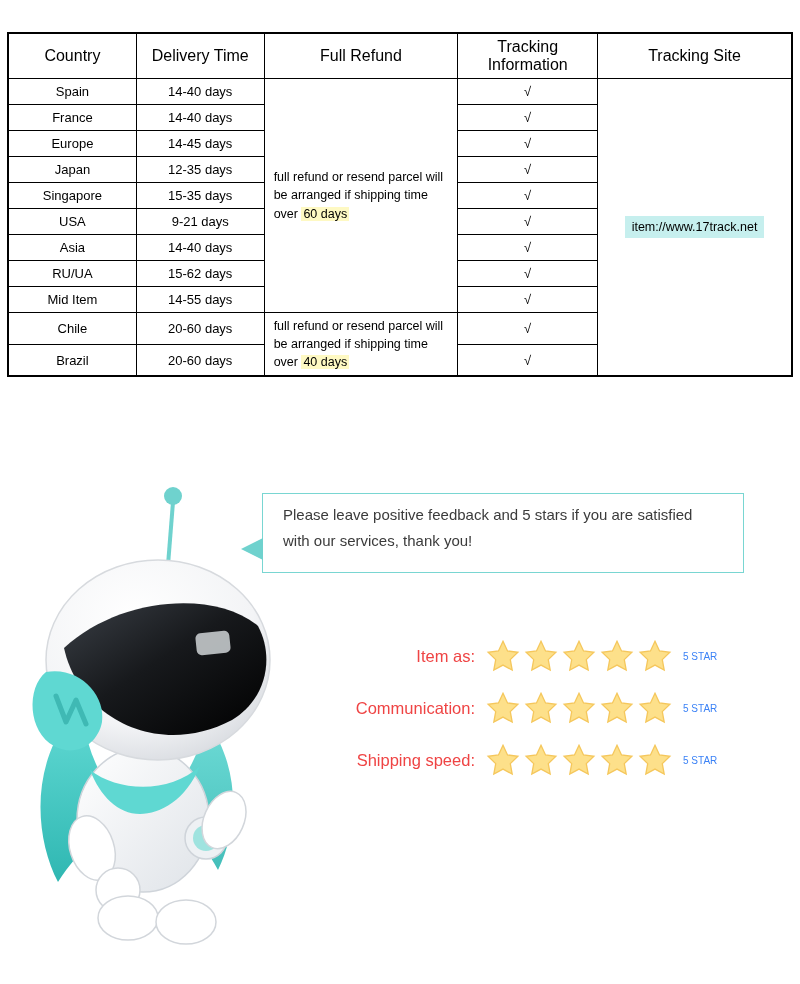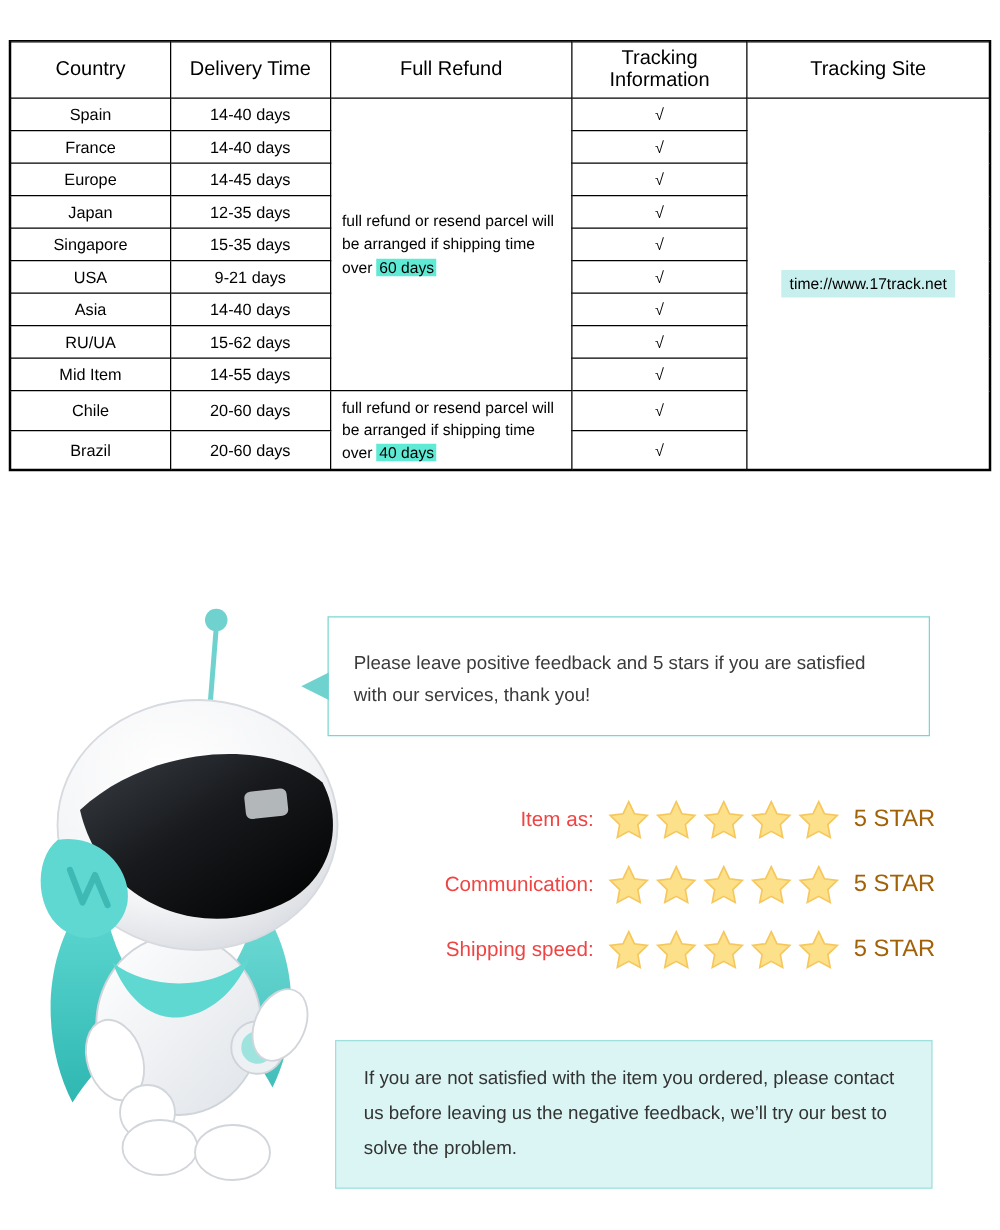--- a/index.html
+++ b/index.html
@@ -57,21 +57,21 @@
   .col-track { width: 140px; }
   .col-site { width: 194px; }
   .refund-cell {
     text-align: left !important;
     padding-left: 9px !important;
     padding-right: 6px !important;
     line-height: 1.45;
     font-size: 12.5px;
   }
   .hl {
-    background: #5eead4;
+    background: #fef9c3;
     padding: 0 2px;
   }
   .tick { font-size: 13px; }
   .site-cell { vertical-align: middle; }
   .site-link {
     display: inline-block;
     background: #c6efee;
     color: #000;
     font-size: 12.5px;
     padding: 4px 7px;
@@ -94,21 +94,21 @@
   .bubble {
     position: absolute;
     background: #ffffff;
     border: 1px solid #79d6d2;
     color: #3b3b3b;
   }
   .bubble-top {
     left: 262px;
     top: 43px;
     width: 482px;
-    padding: 24px 20px 18px 20px;
+    padding: 8px 20px 18px 20px;
     font-size: 15px;
     line-height: 1.72;
   }
   .bubble-top::after {
     content: "";
     position: absolute;
     left: -22px;
     top: 44px;
     width: 0; height: 0;
     border-top: 11px solid transparent;
@@ -143,22 +143,22 @@
     font-size: 16.5px;
     color: #ef4444;
     text-align: right;
     width: 155px;
     padding-right: 10px;
     white-space: nowrap;
   }
   .stars { display: flex; align-items: center; }
   .star-svg { width: 36px; height: 35px; margin-right: 2px; }
   .rating-value {
-    font-size: 19px;
-    color: #a16207;
+    font-size: 10px;
+    color: #3b82f6;
     margin-left: 8px;
     white-space: nowrap;
   }
 </style>
 </head>
 <body>
 
 <div id="page">
 
   <div class="table-block">
@@ -173,21 +173,21 @@
           <th class="col-track">Tracking Information</th>
           <th class="col-site">Tracking Site</th>
         </tr>
       </thead>
       <tbody>
         <tr>
           <td>Spain</td>
           <td>14-40 days</td>
           <td class="refund-cell" rowspan="9"><span>full refund or resend parcel will be arranged if shipping time over </span><span class="hl">60 days</span></td>
           <td class="tick">√</td>
-          <td class="site-cell" rowspan="11"><a class="site-link" href="#">time://www.17track.net</a></td>
+          <td class="site-cell" rowspan="11"><a class="site-link" href="#">item://www.17track.net</a></td>
         </tr>
         <tr>
           <td>France</td>
           <td>14-40 days</td>
           <td class="tick">√</td>
         </tr>
         <tr>
           <td>Europe</td>
           <td>14-45 days</td>
           <td class="tick">√</td>
@@ -355,16 +355,15 @@
             </svg>
           <svg class="star-svg" viewBox="0 0 24 24">
               <path d="M12 1.6l3.1 6.6 7.1.95-5.2 5 1.3 7.15L12 17.9l-6.3 3.4 1.3-7.15-5.2-5 7.1-.95z" fill="#fde08a" stroke="#f5c75c" stroke-width="0.9"></path>
             </svg>
         </div>
         <div class="rating-value">5 STAR</div>
       </div>
 
     </div>
 
-    <div class="bubble bubble-bottom">If you are not satisfied with the item you ordered, please contact us before leaving us the negative feedback, we’ll try our best to solve the problem.</div>
 
   </div>
 </div>
 
 </body></html>

